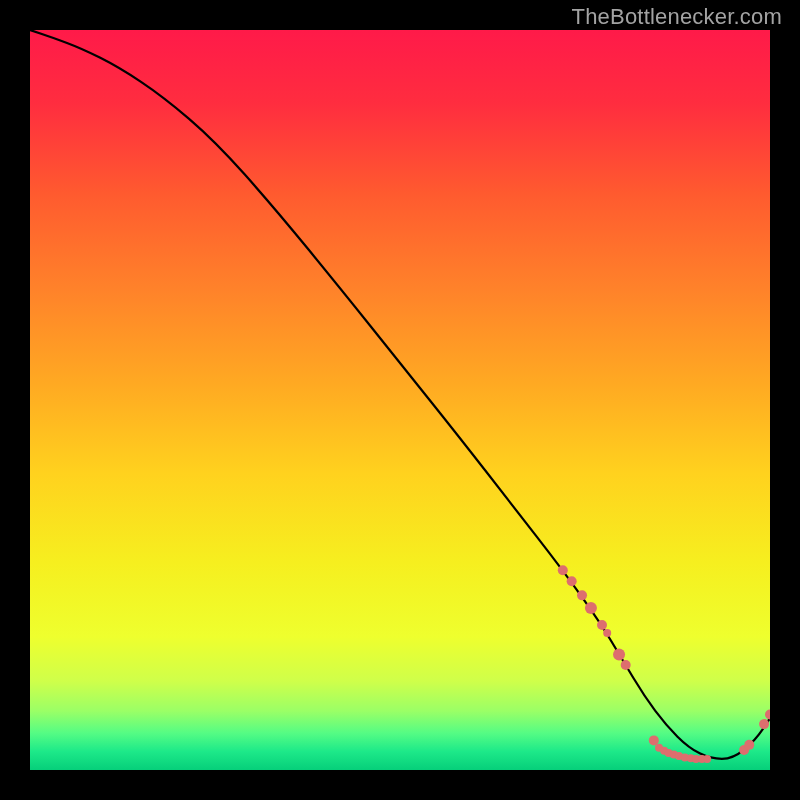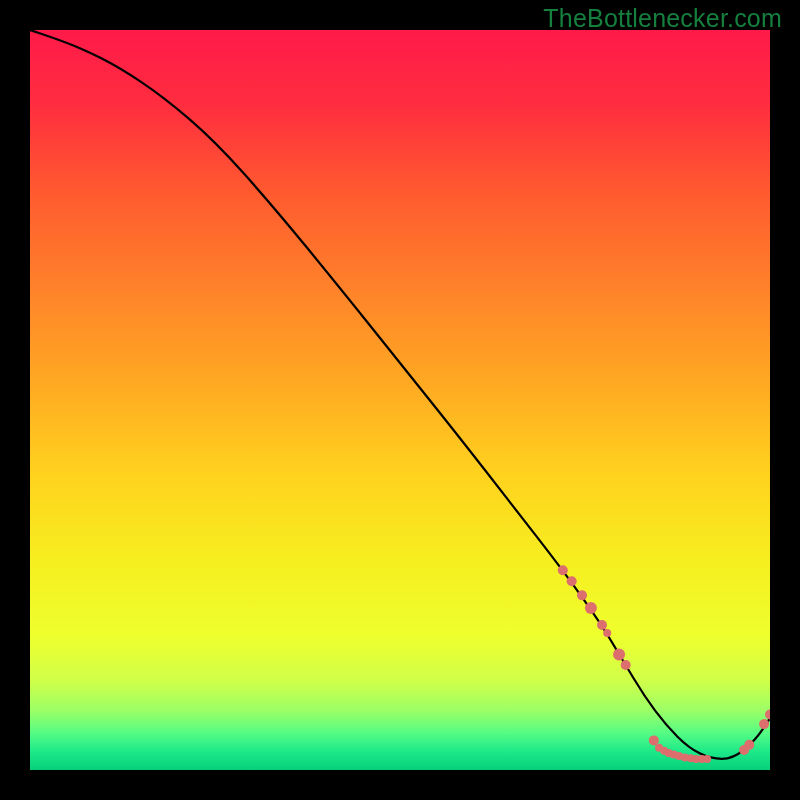--- a/index.html
+++ b/index.html
@@ -14,22 +14,22 @@
     position: relative;
     width: 800px;
     height: 800px;
     background: #000;
   }
   .watermark {
     position: absolute;
     top: 4px;
     right: 18px;
     font-family: Arial, Helvetica, sans-serif;
-    font-size: 25px;
-    color: #15803d;
+    font-size: 22px;
+    color: #a3a3a3;
     letter-spacing: 0.2px;
     user-select: none;
   }
   .plot {
     position: absolute;
     left: 30px;
     top: 30px;
     width: 740px;
     height: 740px;
   }

